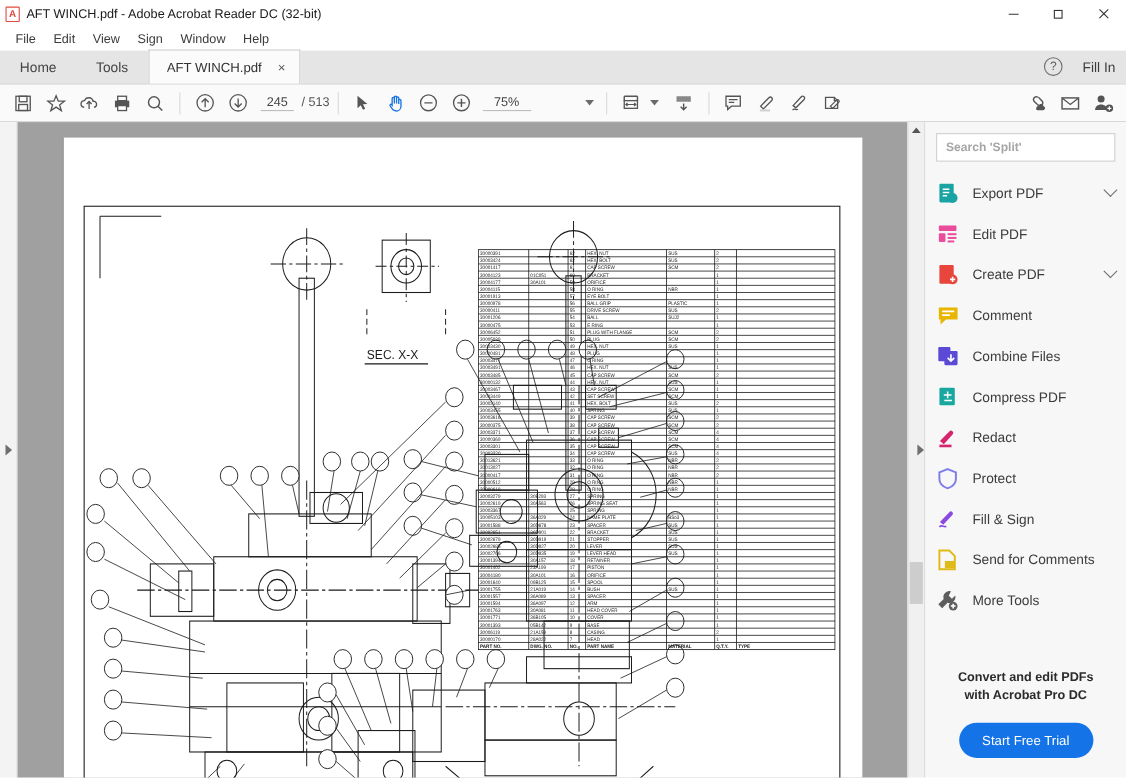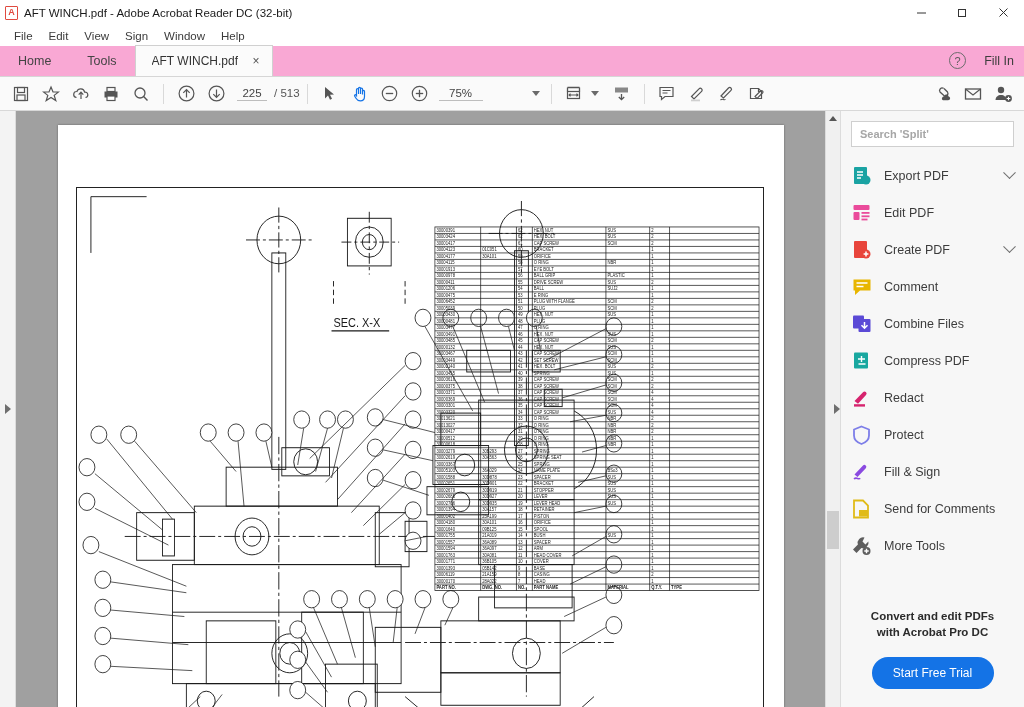--- a/index.html
+++ b/index.html
@@ -37,21 +37,21 @@
   .menubar {
     height: 20px; flex: 0 0 20px; display: flex; align-items: center;
     padding-left: 6px; background: #fff;
   }
   .menu-item {
     font-size: 11.5px; color: #3b3b3b; padding: 2px 8px; white-space: nowrap;
   }
 
   
   .tabbar {
-    height: 31px; flex: 0 0 31px; background: #f9a8d4; display: flex;
+    height: 31px; flex: 0 0 31px; background: #e5e5e5; display: flex;
     align-items: flex-end; border-bottom: 1px solid #d6d6d6;
   }
   .tab-btn {
     font-size: 12.5px; color: #444; padding: 0 18px; height: 31px;
     display: flex; align-items: center; white-space: nowrap;
   }
   .tab-doc {
     height: 31px; background: #fbfbfb; border-left: 1px solid #d0d0d0;
     border-right: 1px solid #d0d0d0; border-top: 1px solid #d0d0d0;
     display: flex; align-items: center; padding: 0 10px 0 16px;
@@ -272,21 +272,21 @@
         <path d="M9.5 13.5V5.8M6.3 8.9l3.2-3.2 3.2 3.2" fill="none" stroke="#555" stroke-width="1.2"></path>
       </svg>
   </div>
   <div class="tb">
     <svg width="19" height="19" viewBox="0 0 19 19">
         <circle cx="9.5" cy="9.5" r="7.4" fill="none" stroke="#555" stroke-width="1.2"></circle>
         <path d="M9.5 5.5v7.7M6.3 10.1l3.2 3.2 3.2-3.2" fill="none" stroke="#555" stroke-width="1.2"></path>
       </svg>
   </div>
   <div class="pagefield">
-    <span class="page-input">225</span>
+    <span class="page-input">245</span>
     <span class="page-total">/ 513</span>
   </div>
   <div class="tb-sep"></div>
   <div class="tb">
     <svg width="17" height="17" viewBox="0 0 17 17">
         <polygon points="4,2 4,13.5 7,10.6 9,14.8 11,13.8 9,9.8 13,9.6" fill="#555"></polygon>
       </svg>
   </div>
   <div class="tb active">
     <svg width="18" height="18" viewBox="0 0 18 18">

